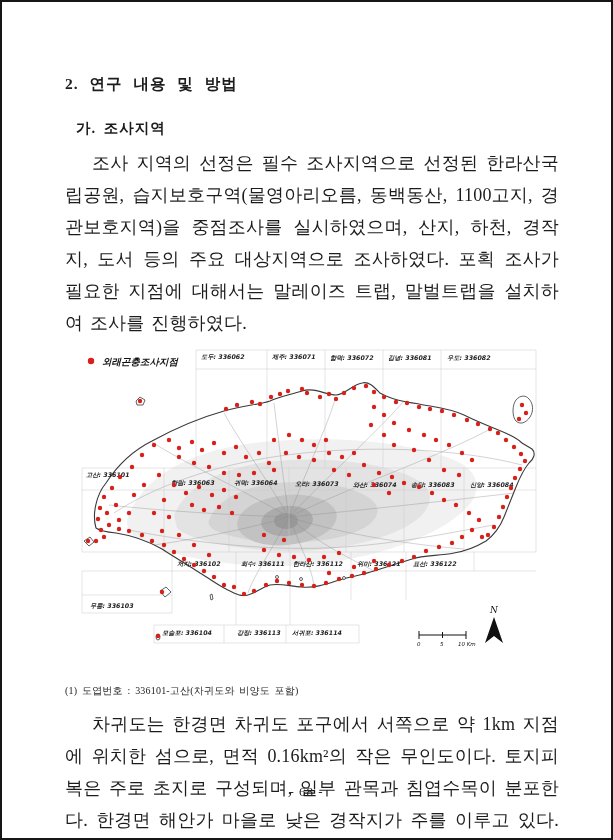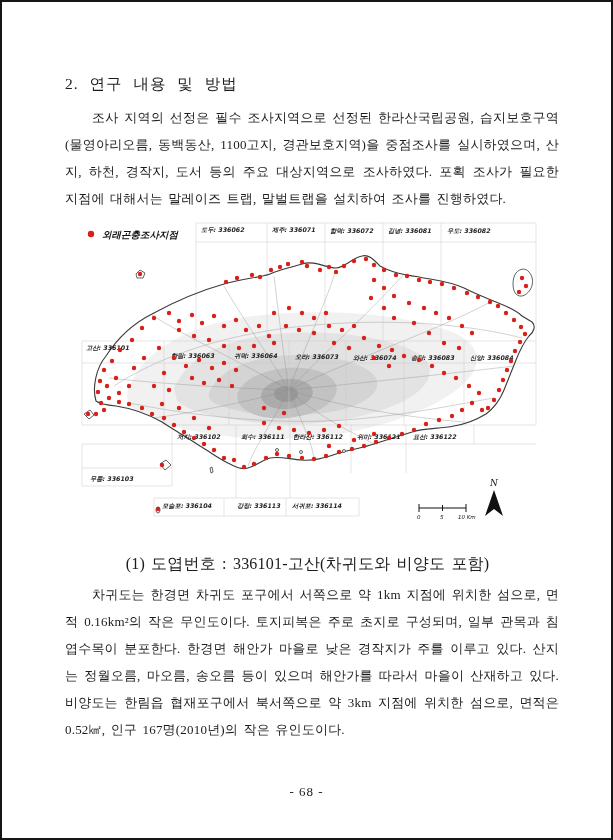--- a/index.html
+++ b/index.html
@@ -8,38 +8,38 @@
     width:613px;height:840px;
     box-sizing:border-box;
     background:#fff;
     border:2px solid #161616;
     font-family:"Liberation Serif", serif;
     color:#1c1c1c;
     overflow:hidden;
   }
   .section-heading{
     margin:72px 60px 0 63px;
-    font-size:15.5px;font-weight:normal;
+    font-size:15.5px;font-weight:bold;
     letter-spacing:1px;word-spacing:6px;
   }
   .subsection-heading{
     margin:24px 60px 0 74px;
     font-size:14.5px;font-weight:bold;
     letter-spacing:1px;word-spacing:3px;
   }
   .body-text{
     margin:9px 52px 0 63px;
-    font-size:13px;line-height:27px;
+    font-size:18px;line-height:32px;
     text-align:justify;text-indent:27px;
     word-spacing:2px;letter-spacing:.2px;
   }
   .item-heading{
     margin:20px 61px 0 63px;
-    font-size:16px;line-height:27px;
-    word-spacing:2px;letter-spacing:.2px;text-align:center;
+    font-size:10px;line-height:27px;
+    word-spacing:2px;letter-spacing:.2px;
   }
   .map-figure{margin:6px 0 0 72px;padding:0;width:470px;font-style:italic;}
   .map-figure svg{display:block;}
   .figure-caption{
     width:100%;text-align:center;
     font-size:13.5px;margin-top:2px;
     word-spacing:3px;letter-spacing:.5px;
   }
   .page-number{
     position:absolute;left:0;bottom:38px;width:100%;
@@ -63,20 +63,21 @@
     font-size:9px;fill:#111;
   }
 </style>
 </head>
 <body>
 
 <div class="page">
 
   <div class="section-heading">2. 연구 내용 및 방법</div>
 
+  <div class="subsection-heading">가. 조사지역</div>
 
   <p class="body-text">조사 지역의 선정은 필수 조사지역으로 선정된 한라산국립공원, 습지보호구역(물영아리오름, 동백동산, 1100고지, 경관보호지역)을 중점조사를 실시하였으며, 산지, 하천, 경작지, 도서 등의 주요 대상지역으로 조사하였다. 포획 조사가 필요한 지점에 대해서는 말레이즈 트랩, 말벌트랩을 설치하여 조사를 진행하였다.</p>
 
   <figure class="map-figure">
     <svg id="map-svg" width="470" height="312" viewBox="0 0 470 312" xmlns="http://www.w3.org/2000/svg">
 
       <defs>
         <clipPath id="island-clip">
           <path d="M22,183 C18,170 22,150 32,138 C45,118 60,105 78,96 C100,84 125,73 150,66
                    C170,60 185,60 196,56 C205,52 215,50 228,46 C240,42 252,50 262,50

